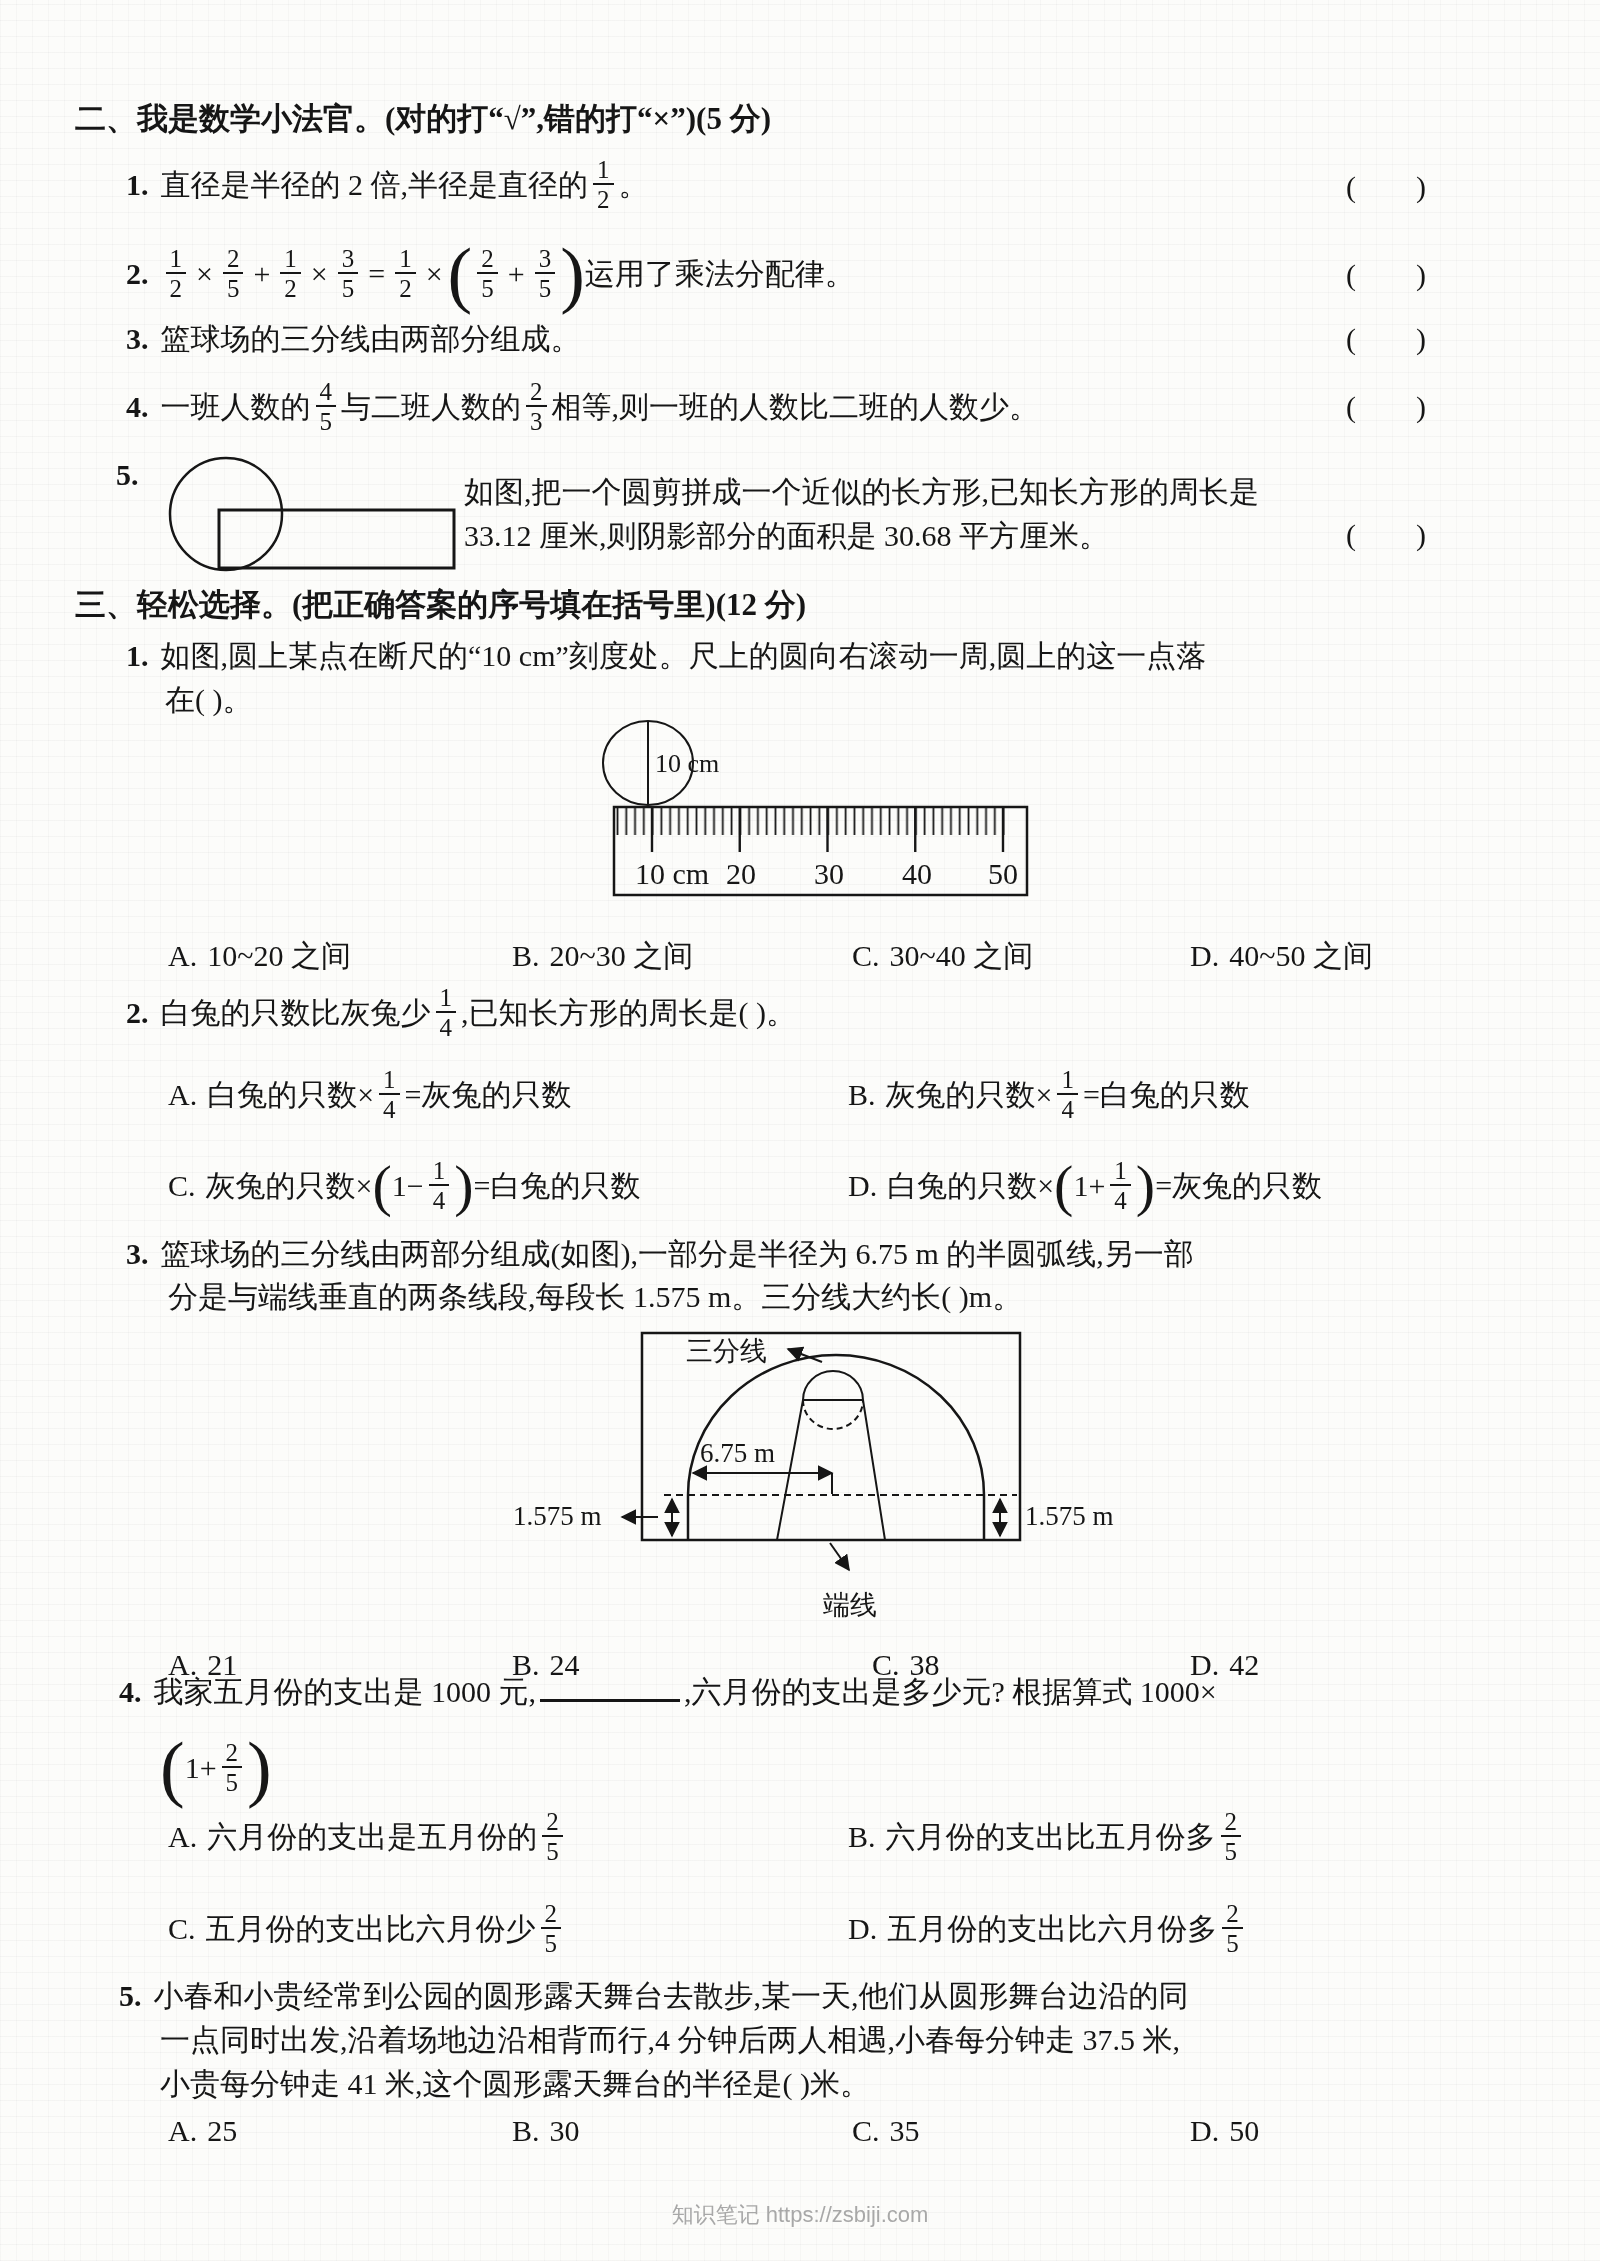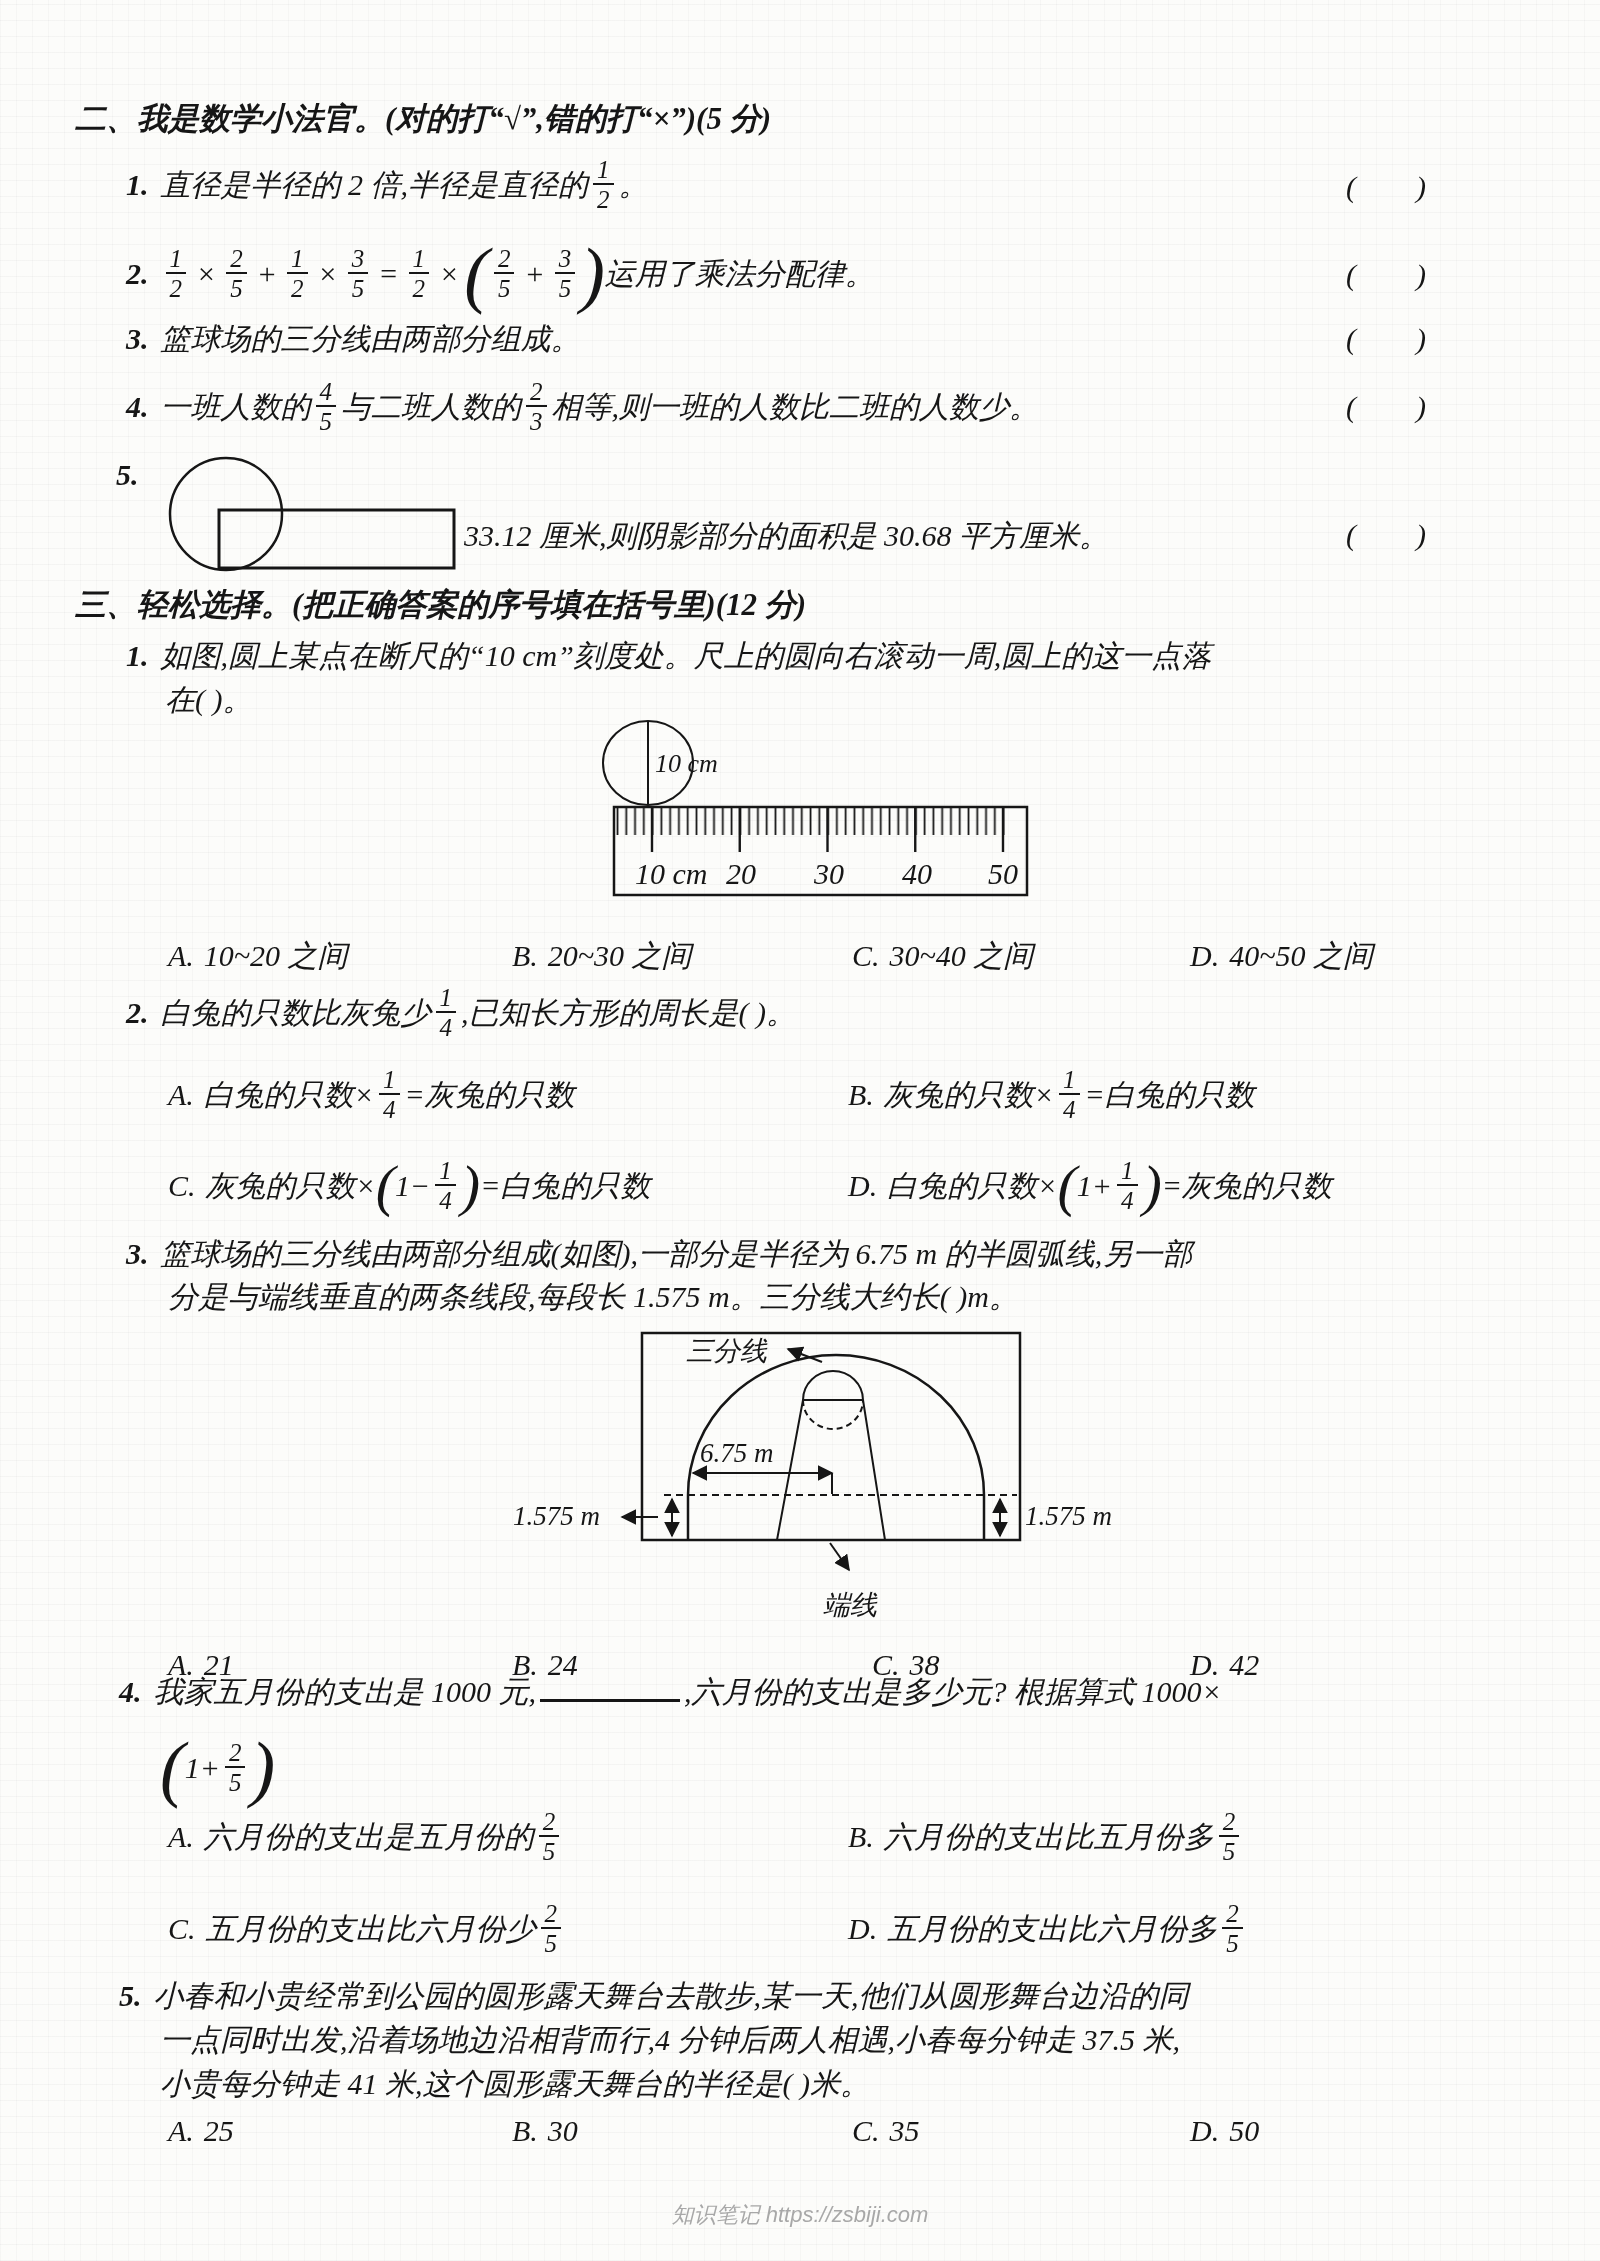--- a/index.html
+++ b/index.html
@@ -1,17 +1,17 @@
 <!DOCTYPE html>
 <html><head>
 <meta charset="utf-8">
 <style>
   html,body{margin:0;padding:0;background:#e9e9e9;}
   .page{position:relative;width:1600px;height:2261px;margin:0 auto;background:#fcfcfa;
-        font-family:"Liberation Serif","DejaVu Serif",serif;color:#161616;font-size:30px;overflow:hidden;font-style:italic;}
+        font-family:"Liberation Serif","DejaVu Serif",serif;color:#161616;font-size:30px;overflow:hidden;}
   .page::before{content:"";position:absolute;inset:0;pointer-events:none;
         background:
           repeating-linear-gradient(0deg, rgba(175,175,175,.10) 0 1px, transparent 1px 16px),
           repeating-linear-gradient(90deg, rgba(175,175,175,.08) 0 1px, transparent 1px 16px);}
   .abs{position:absolute;white-space:nowrap;}
   .row{display:flex;align-items:center;}
   .h{font-weight:700;font-size:31px;}
   .qno{font-weight:700;margin-right:12px;}
   .ok{margin-right:10px;}
   .frac{display:inline-flex;flex-direction:column;align-items:center;line-height:1.08;
@@ -109,20 +109,21 @@
       </span>
     <span>相等,则一班的人数比二班的人数少。</span>
   </div>
   <div class="ans" style="top:390px">(        )</div>
 
   <span class="abs qno" style="left:116px;top:458px">5.</span>
   <svg class="abs" style="left:158px;top:448px" width="310" height="135" viewBox="0 0 310 135">
     <circle class="sk" cx="68" cy="66" r="56" stroke-width="2.5"></circle>
     <rect class="sk" x="61" y="62" width="235" height="58" stroke-width="3"></rect>
   </svg>
+  <div class="abs" style="left:464px;top:472px">如图,把一个圆剪拼成一个近似的长方形,已知长方形的周长是</div>
   <div class="abs" style="left:464px;top:516px">33.12 厘米,则阴影部分的面积是 30.68 平方厘米。</div>
   <div class="ans" style="top:518px">(        )</div>
 
   <div class="abs h" style="left:75px;top:584px">三、轻松选择。(把正确答案的序号填在括号里)(12 分)</div>
 
   <div class="abs" style="left:126px;top:636px">
     <span class="qno">1.</span><span>如图,圆上某点在断尺的“10 cm”刻度处。尺上的圆向右滚动一周,圆上的这一点落</span>
   </div>
   <div class="abs" style="left:165px;top:680px">在(      )。</div>
 

